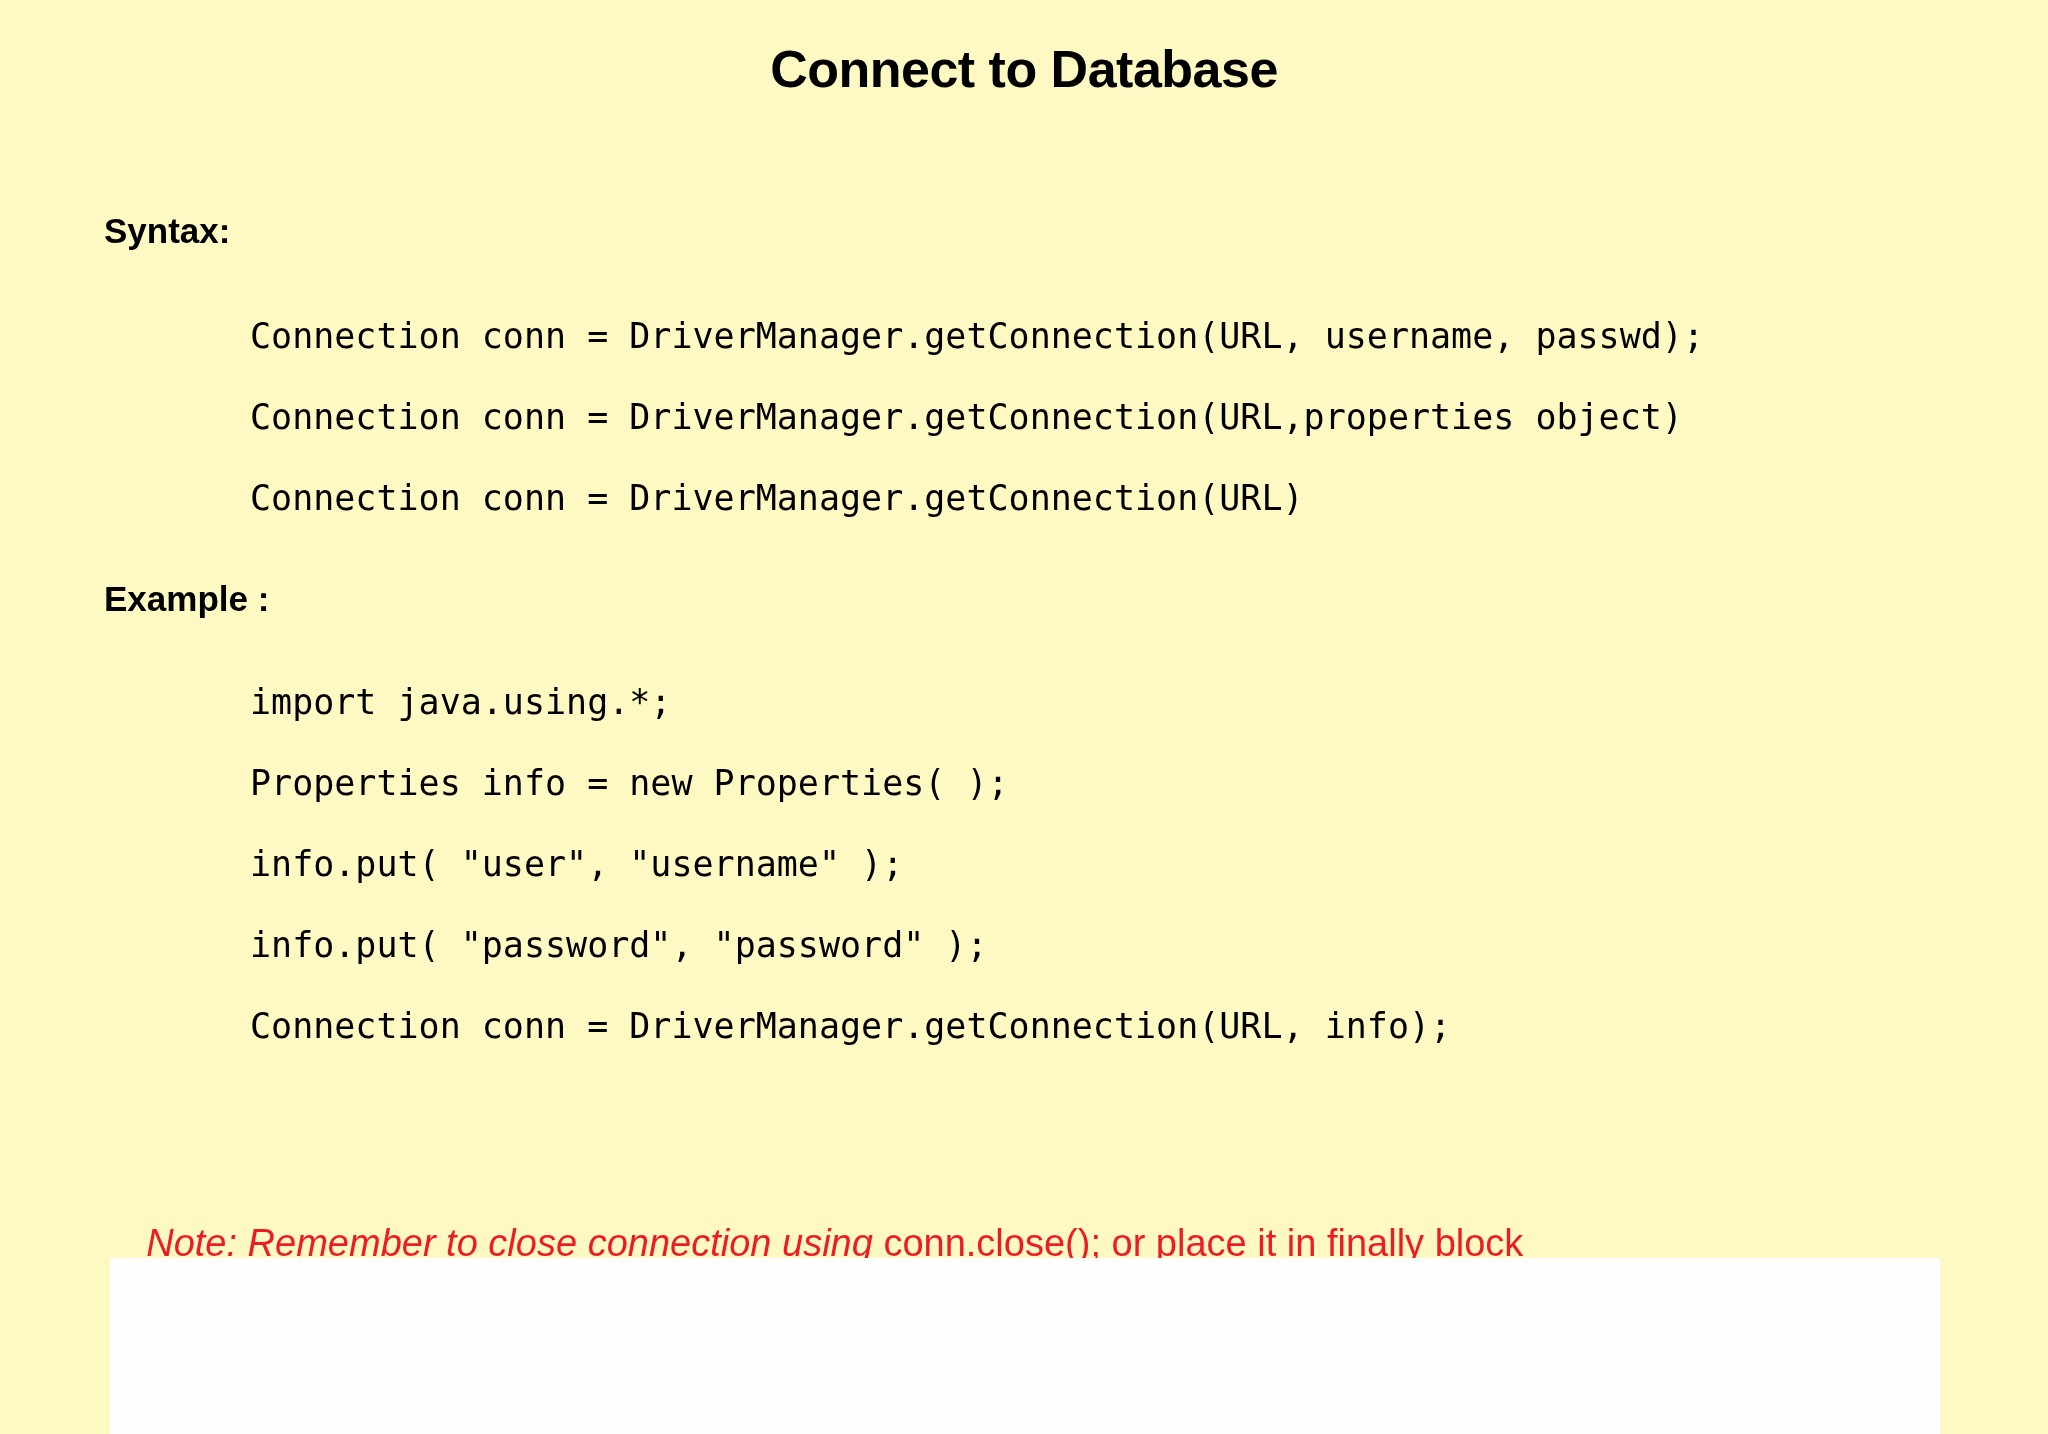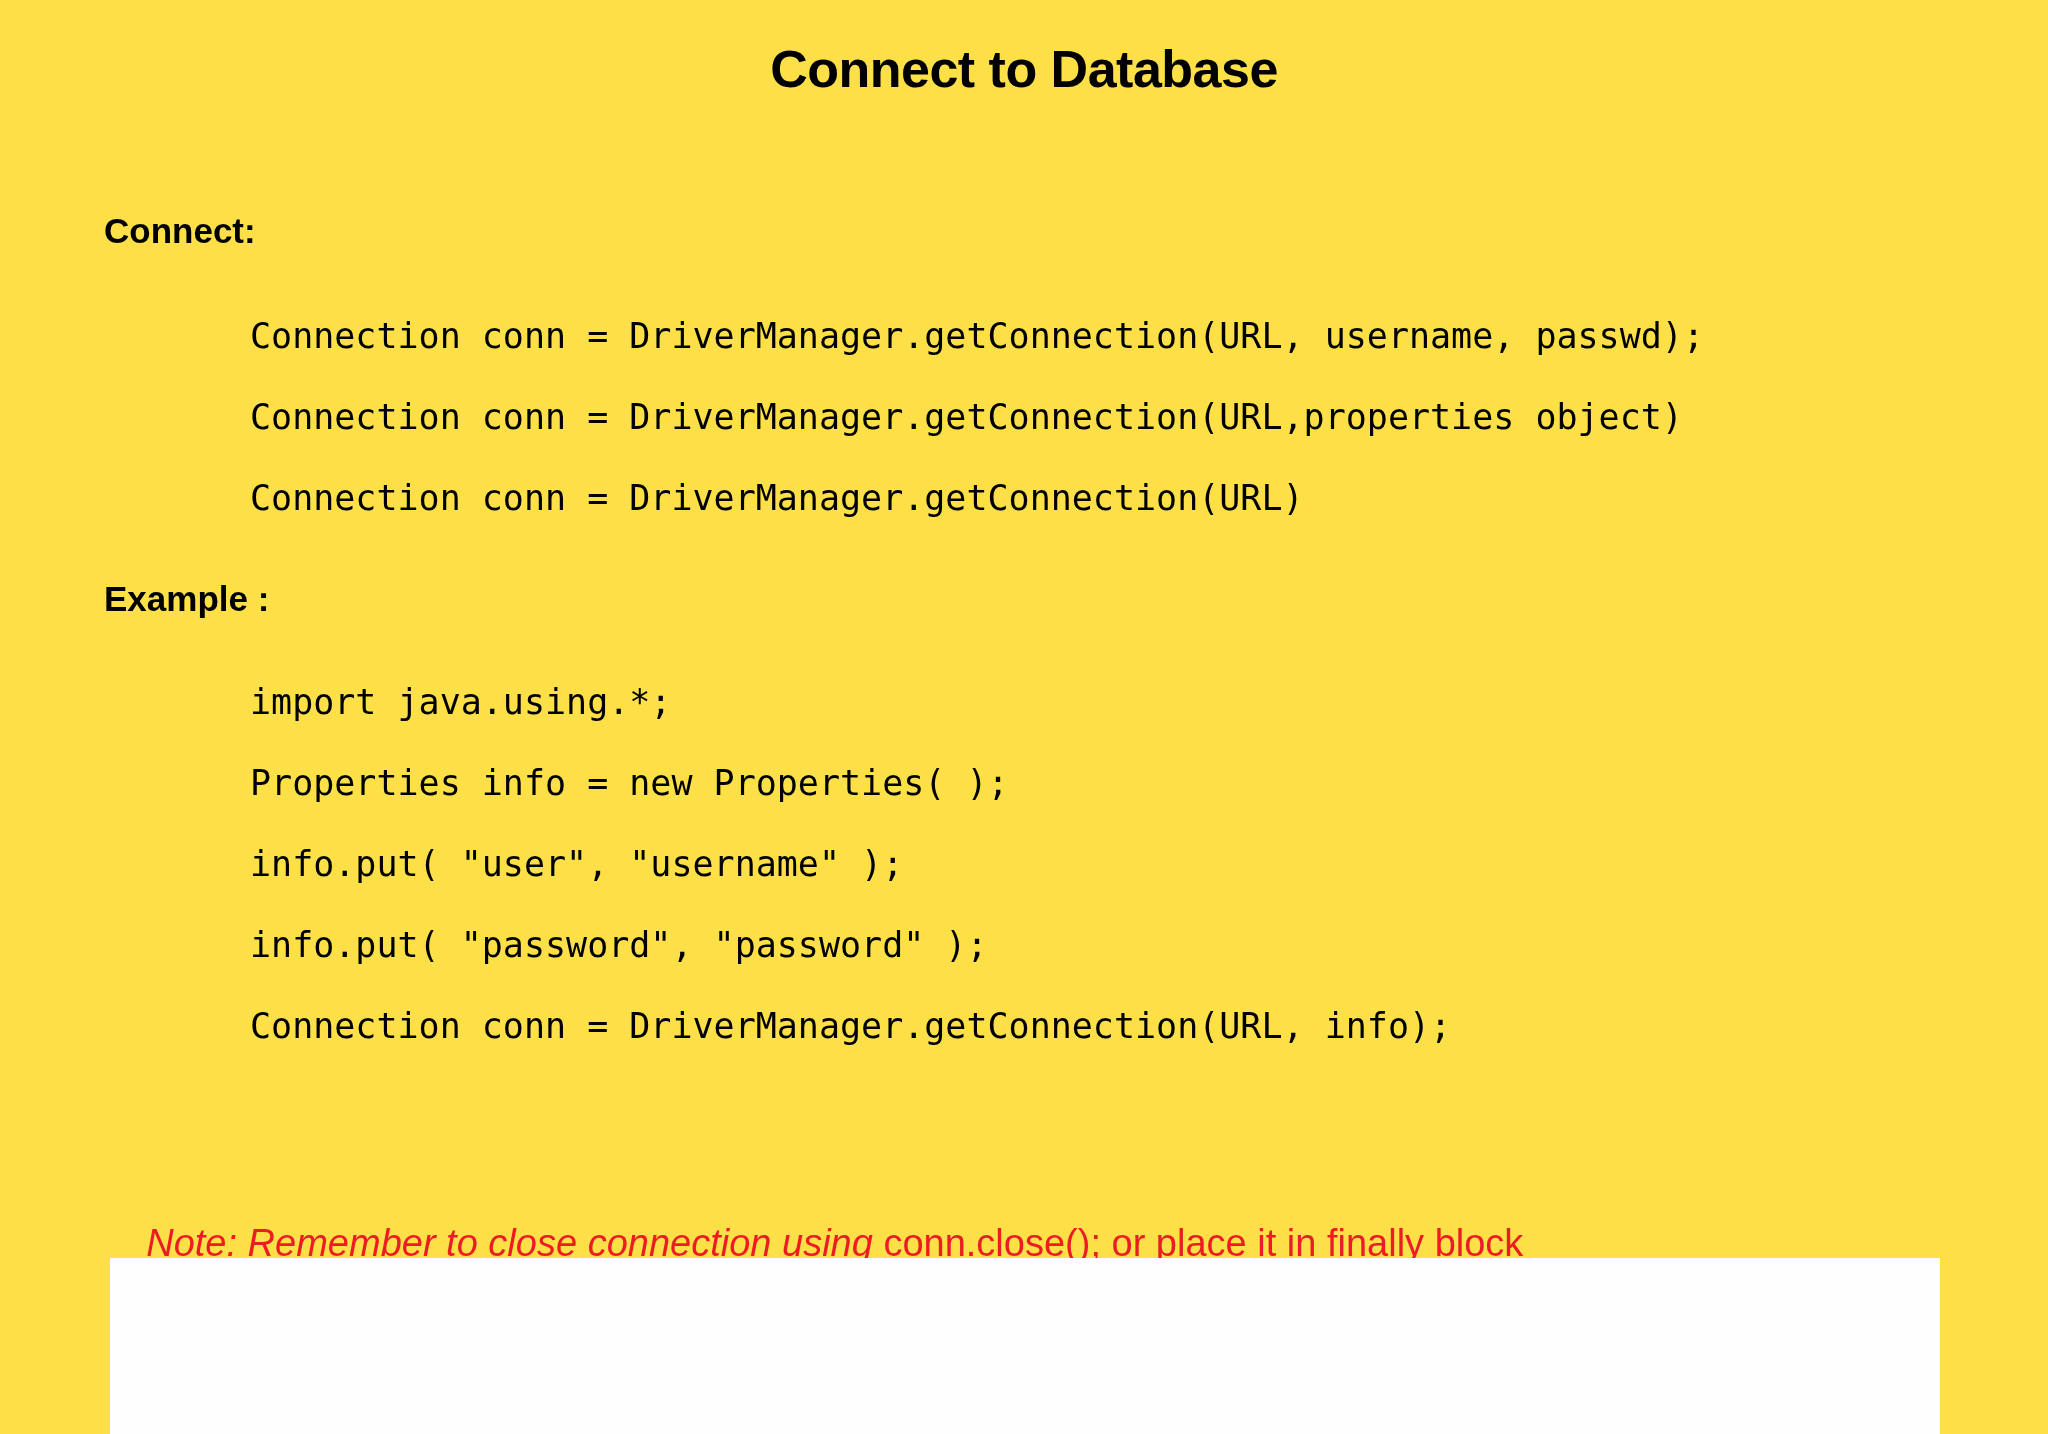--- a/index.html
+++ b/index.html
@@ -12,21 +12,21 @@
     height: 1434px;
     position: relative;
     overflow: hidden;
     font-family: "Liberation Sans", sans-serif;
     -webkit-font-smoothing: antialiased;
   }
 
   .slide {
     position: absolute;
     inset: 0;
-    background: #fde047;
+    background: #fef9c3;
   }
 
   
   .slide-title {
     position: absolute;
     top: 38px;
     left: 0;
     width: 2048px;
     text-align: center;
     font-family: "Liberation Sans", sans-serif;
@@ -99,21 +99,21 @@
     background: #fefefe;
   }
 </style>
 </head>
 <body>
 
 <div class="slide">
 
   <div class="slide-title">Connect to Database</div>
 
-  <div class="section-heading syntax">Connect:</div>
+  <div class="section-heading syntax">Syntax:</div>
 
   <div class="code-block syntax-block">
     <div class="code-line">Connection conn = DriverManager.getConnection(URL, username, passwd);</div>
     <div class="code-line">Connection conn = DriverManager.getConnection(URL,properties object)</div>
     <div class="code-line">Connection conn = DriverManager.getConnection(URL)</div>
   </div>
 
   <div class="section-heading example">Example :</div>
 
   <div class="code-block example-block">

